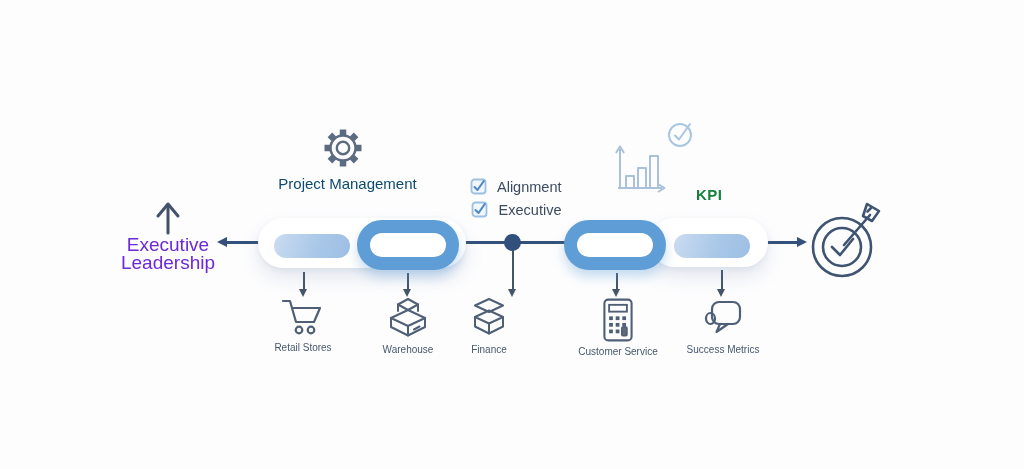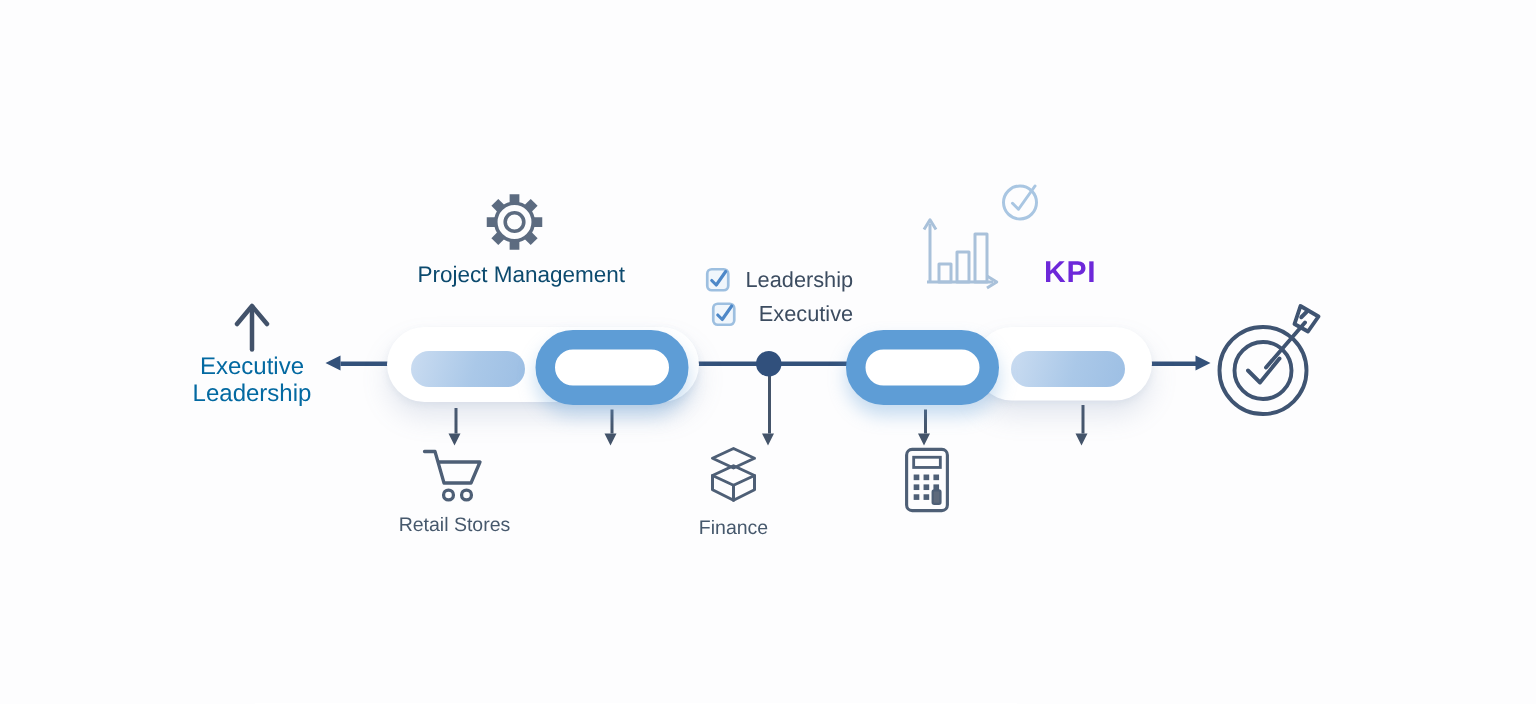--- a/index.html
+++ b/index.html
@@ -25,29 +25,29 @@
   
   .pill-outline{box-sizing:border-box;border:13px solid #5e9dd6;background:#fff;border-radius:25px;z-index:4;box-shadow:0 7px 12px rgba(94,157,214,.35);}
   .pill2{left:357px;top:220px;width:102px;height:50px;}
   .pill3{left:564px;top:220px;width:102px;height:50px;}
   
   .dot{left:504px;top:234px;width:17px;height:17px;border-radius:50%;background:#31507c;z-index:2;}
   
   .vline{width:2px;background:#44546a;z-index:1;}
   .varrow{width:0;height:0;border-left:4.5px solid transparent;border-right:4.5px solid transparent;border-top:8px solid #44546a;z-index:1;}
   
-  .exec-label{left:116px;top:236px;width:104px;text-align:center;font-size:16px;line-height:18px;font-weight:500;color:#0369a1;}
+  .exec-label{left:116px;top:236px;width:104px;text-align:center;font-size:19px;line-height:18px;font-weight:500;color:#6d28d9;}
   .pm-label{left:260px;top:175px;width:175px;text-align:center;font-size:15px;font-weight:500;color:#0c4a6e;}
-  .kpi-label{left:696px;top:171px;font-size:20px;font-weight:600;letter-spacing:.5px;color:#6d28d9;}
+  .kpi-label{left:696px;top:186px;font-size:15px;font-weight:600;letter-spacing:.5px;color:#15803d;}
   .check-row{display:flex;align-items:center;gap:10px;height:17px;margin-bottom:6px;}
   .check-row span{font-size:14.5px;font-weight:500;color:#3c4c60;}
   .checklist{left:470px;top:178px;}
   
   .col{top:297px;width:150px;text-align:center;z-index:1;}
-  .col .lbl{display:block;margin-top:3px;font-size:13px;color:#46586c;}
+  .col .lbl{display:block;margin-top:3px;font-size:10px;color:#46586c;}
   svg{display:block;margin:0 auto;}
   .inline-svg{display:inline-block;}
 </style>
 </head>
 <body>
 
 <div class="stage">
 
   <svg class="abs" style="left:153px;top:200px;" width="30" height="36" viewBox="0 0 30 36">
     <g fill="none" stroke="#42526a" stroke-width="3" stroke-linecap="round" stroke-linejoin="round">
@@ -97,21 +97,21 @@
     </g>
   </svg>
   <div class="abs pm-label">Project Management</div>
 
   <div class="abs checklist">
     <div class="check-row">
       <svg class="inline-svg" width="17" height="17" viewBox="0 0 17 17">
         <rect x="1.5" y="1.5" width="14" height="14" rx="3" fill="#f0f6fc" stroke="#9dbfe0" stroke-width="1.8"></rect>
         <path d="M4.5 9 L7.5 12 L13.8 3" fill="none" stroke="#4e88c8" stroke-width="2.1" stroke-linecap="round" stroke-linejoin="round"></path>
       </svg>
-      <span>Leadership</span>
+      <span>Alignment</span>
     </div>
     <div class="check-row">
       <svg class="inline-svg" width="17" height="17" viewBox="0 0 17 17">
         <rect x="1.5" y="1.5" width="14" height="14" rx="3" fill="#f0f6fc" stroke="#9dbfe0" stroke-width="1.8"></rect>
         <path d="M4.5 9 L7.5 12 L13.8 3" fill="none" stroke="#4e88c8" stroke-width="2.1" stroke-linecap="round" stroke-linejoin="round"></path>
       </svg>
       <span>Executive</span>
     </div>
   </div>
 
@@ -149,20 +149,34 @@
     <svg width="46" height="42" viewBox="0 0 46 42">
       <g fill="none" stroke="#4e5f76" stroke-width="2.2" stroke-linecap="round" stroke-linejoin="round">
         <path d="M3 4 H10 L16 25 H34 L40 11 H13"></path>
         <circle cx="19" cy="33" r="3.3"></circle>
           <circle cx="31" cy="33" r="3.3"></circle>
       </g>
     </svg>
     <span class="lbl">Retail Stores</span>
   </div>
 
+  <div class="abs col" style="left:333px;">
+    <svg width="46" height="44" viewBox="0 0 46 44">
+      <g fill="none" stroke="#4e5f76" stroke-width="2" stroke-linecap="round" stroke-linejoin="round">
+        <path d="M23 2 L33 7.5 L23 13 L13 7.5 Z"></path>
+        <path d="M13 7.5 V14"></path>
+          <path d="M33 7.5 V14"></path>
+        <path d="M23 13 L40 21 L23 29 L6 21 Z"></path>
+        <path d="M6 21 V30 L23 38.5 L40 30 V21"></path>
+        <path d="M23 29 V38.5"></path>
+        <path d="M29 32.5 L34.5 29.5"></path>
+      </g>
+    </svg>
+    <span class="lbl">Warehouse</span>
+  </div>
 
   <div class="abs col" style="left:414px;">
     <svg width="46" height="44" viewBox="0 0 46 44">
       <g fill="none" stroke="#4e5f76" stroke-width="2" stroke-linecap="round" stroke-linejoin="round">
         <path d="M23 2 L37 8.5 L23 15 L9 8.5 Z"></path>
         <path d="M23 13.5 L37 20 L23 26.5 L9 20 Z"></path>
         <path d="M9 20 V29.5 L23 36.5 L37 29.5 V20"></path>
         <path d="M23 26.5 V36.5"></path>
       </g>
     </svg>
@@ -180,16 +194,27 @@
           <rect x="14.8" y="18.5" width="3.6" height="3.6"></rect>
           <rect x="21.1" y="18.5" width="3.6" height="3.6"></rect>
         <rect x="8.5" y="24.8" width="3.6" height="3.6"></rect>
           <rect x="14.8" y="24.8" width="3.6" height="3.6"></rect>
           <rect x="21.1" y="24.8" width="3.6" height="3.6"></rect>
         <rect x="8.5" y="31.1" width="3.6" height="3.6"></rect>
           <rect x="14.8" y="31.1" width="3.6" height="3.6"></rect>
       </g>
       <rect x="20.6" y="28.6" width="5" height="8.6" rx="1" fill="#5e6a7c" stroke="#4e5f76" stroke-width="1.4"></rect>
     </svg>
-  </div>
-
+    <span class="lbl">Customer Service</span>
+  </div>
+
+  <div class="abs col" style="left:648px;">
+    <svg width="46" height="44" viewBox="0 0 46 44">
+      <g fill="none" stroke="#4e5f76" stroke-width="2.2" stroke-linecap="round" stroke-linejoin="round">
+        <ellipse cx="10.5" cy="21.5" rx="4.5" ry="5.5"></ellipse>
+        <rect x="12" y="5" width="28" height="22" rx="7"></rect>
+        <path d="M20 27 L16.5 35 L28 27"></path>
+      </g>
+    </svg>
+    <span class="lbl">Success Metrics</span>
+  </div>
 
 </div>
 
 </body></html>

